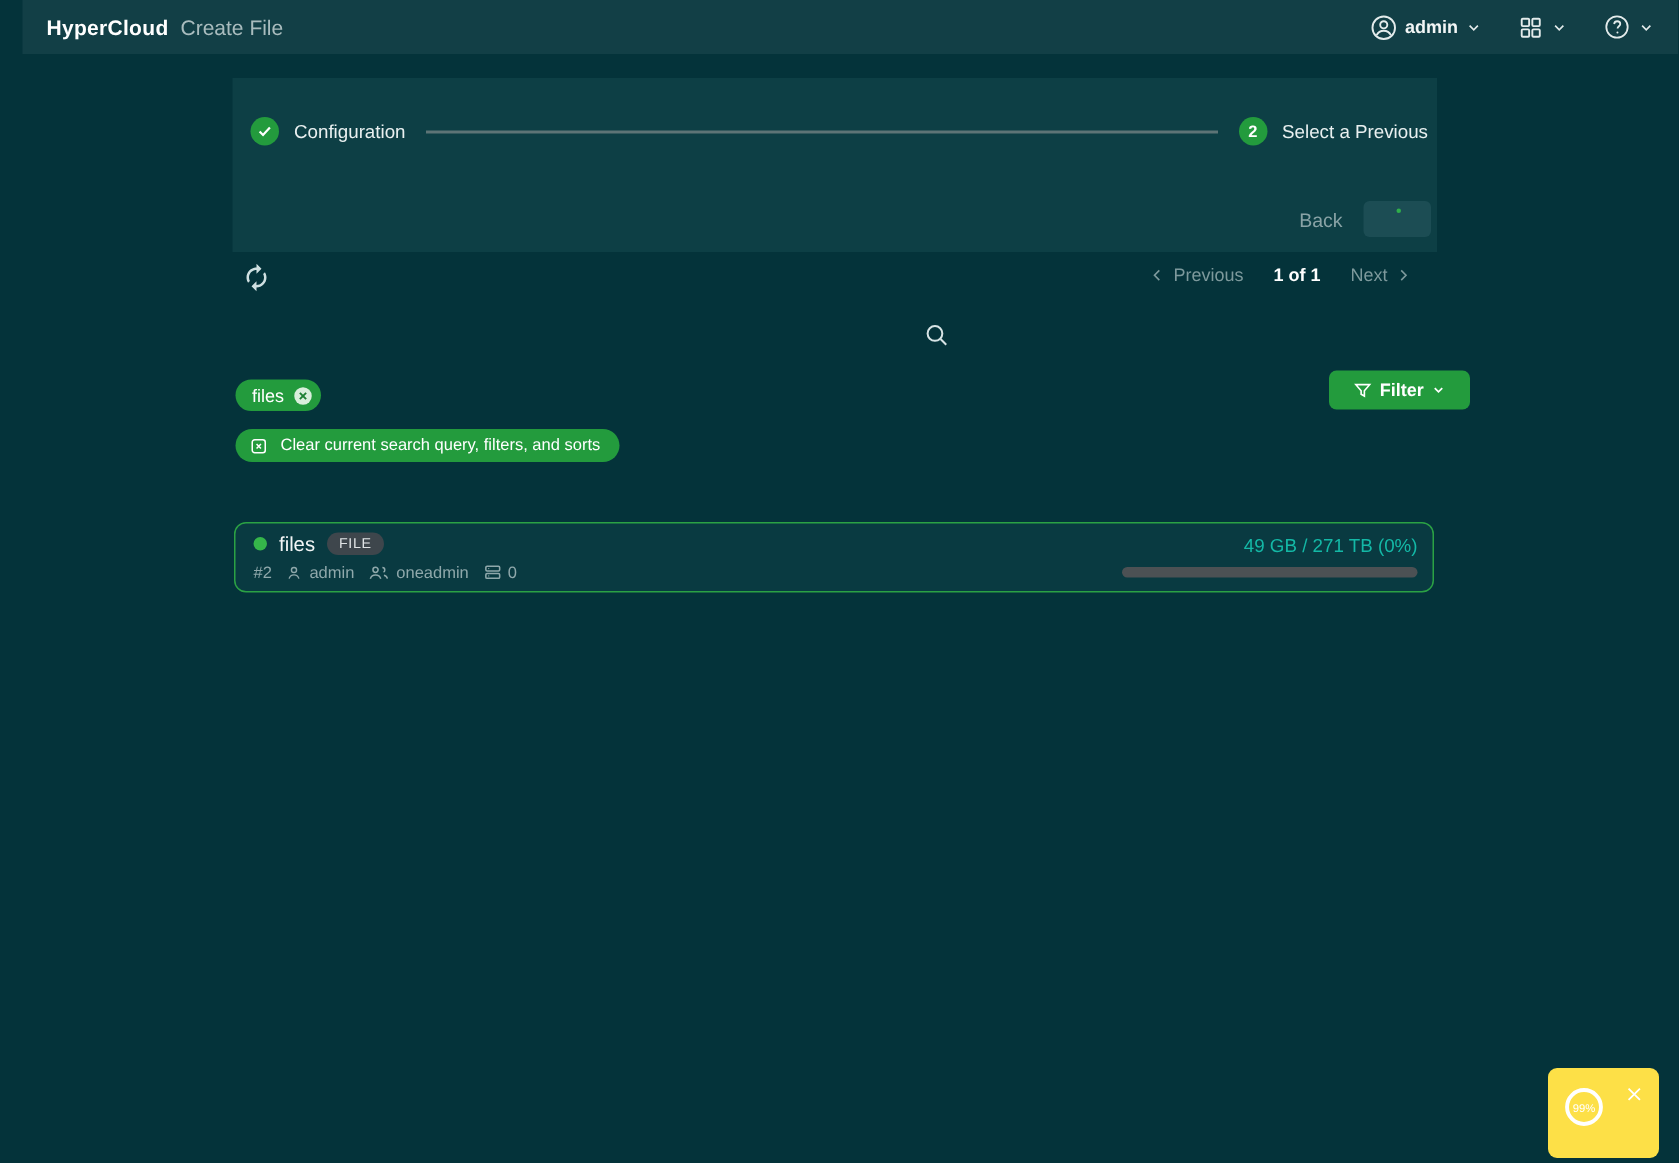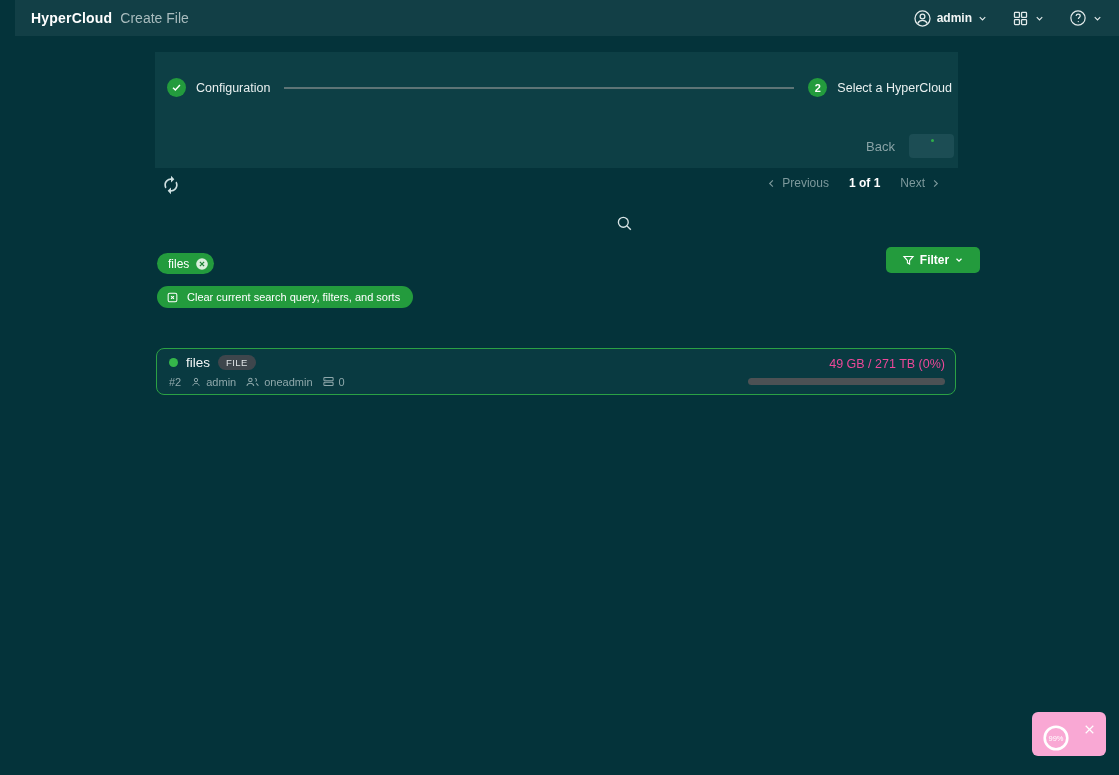--- a/index.html
+++ b/index.html
@@ -113,28 +113,28 @@
   .ds-row1 { display:flex; align-items:center; gap:8px; }
   .ds-dot { width:9px; height:9px; border-radius:50%; background:#35b54a; flex:none; }
   .ds-name { color:#f2f6f6; font-size:13.5px; }
   .ds-type {
     background:#3e464c; color:#dfe3e5; font-size:9.5px; font-weight:400;
     letter-spacing:.4px; border-radius:9px; padding:2px 8px;
   }
   .ds-row2 { display:flex; align-items:center; gap:9px; color:#8fa8ab; font-size:11px; }
   .ds-row2 .meta { display:flex; align-items:center; gap:4px; }
   .ds-right { display:flex; flex-direction:column; align-items:flex-end; justify-content:space-between; padding-top:2px; }
-  .ds-capacity { color:#ec4899; font-size:12.5px; }
+  .ds-capacity { color:#14b8a6; font-size:12.5px; }
   .ds-bar { width:197px; height:7px; border-radius:4px; background:#4c5154; overflow:hidden; margin-bottom:3px; }
   .ds-bar-fill { height:100%; background:#35b54a; width:0%; }
 
   
   .notif {
-    position:absolute; left:1032px; top:712px; width:74px; height:44px;
-    background:#f9a8d4; border-radius:6px;
+    position:absolute; left:1032px; top:712px; width:74px; height:60px;
+    background:#fde047; border-radius:6px;
   }
   .notif-ring { position:absolute; left:9px; top:11px; }
   .notif-close {
     position:absolute; right:7px; top:9px; width:16px; height:16px;
     background:none; border:none; cursor:pointer; color:#ffffff; padding:0;
   }
 </style>
 </head>
 <body>
 
@@ -197,21 +197,21 @@
         <span class="step-circle">
           <svg width="11" height="11" viewBox="0 0 24 24" fill="none" stroke="#ffffff" stroke-width="3.2">
             <path d="M4.5 12.5l5 5 10-11"></path>
           </svg>
         </span>
         <span class="step-label">Configuration</span>
       </div>
       <div class="step-connector"></div>
       <div class="step">
         <span class="step-circle">2</span>
-        <span class="step-label">Select a HyperCloud</span>
+        <span class="step-label">Select a Previous</span>
       </div>
     </div>
     <div class="wizard-actions">
       <button class="back-btn">Back</button>
       <button class="next-btn">
         <span class="spinner-dot"></span>
       </button>
     </div>
   </section>
 

